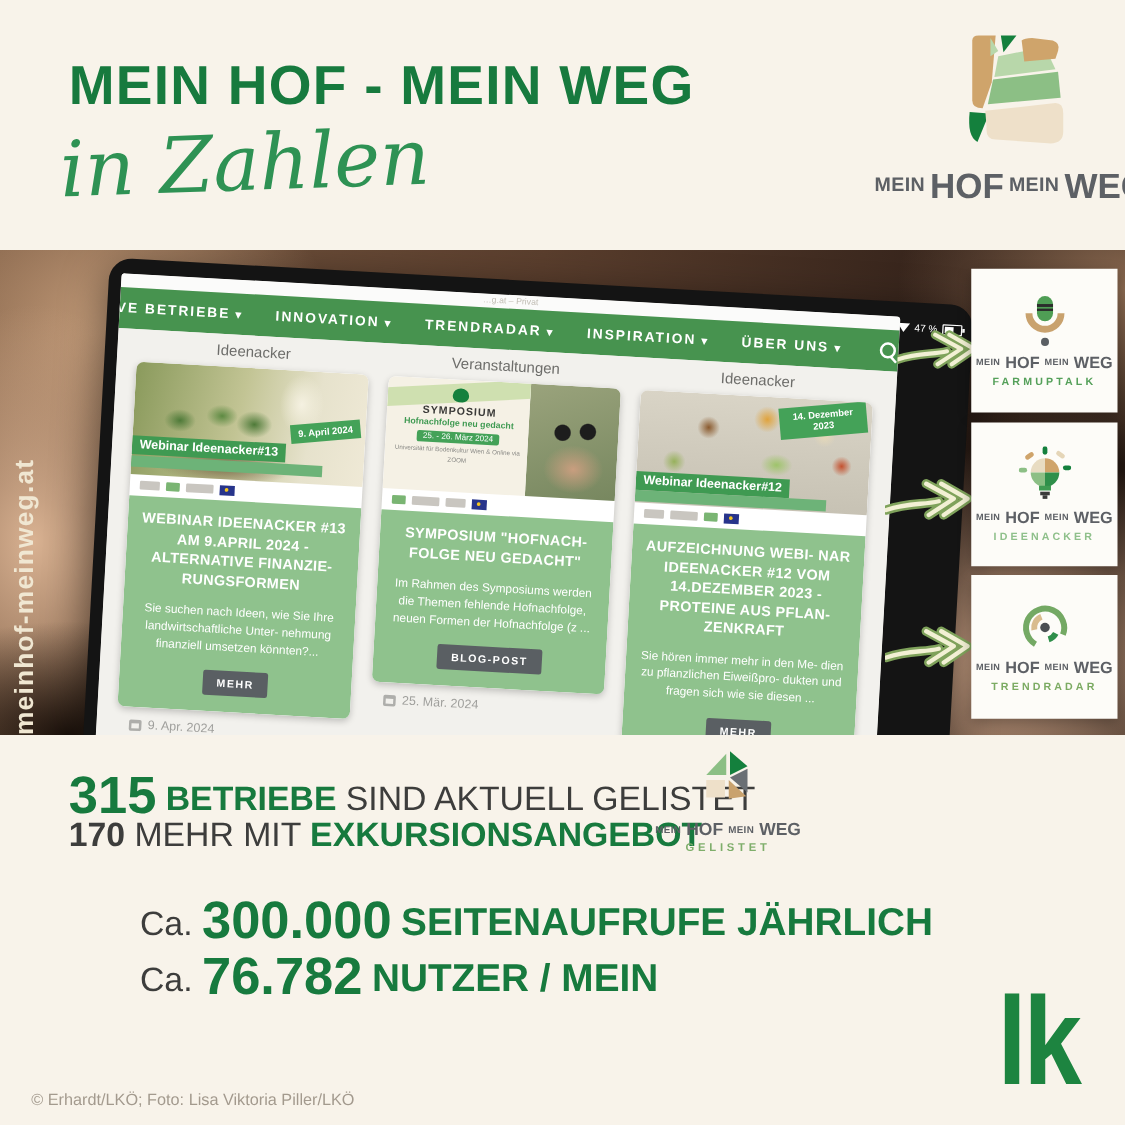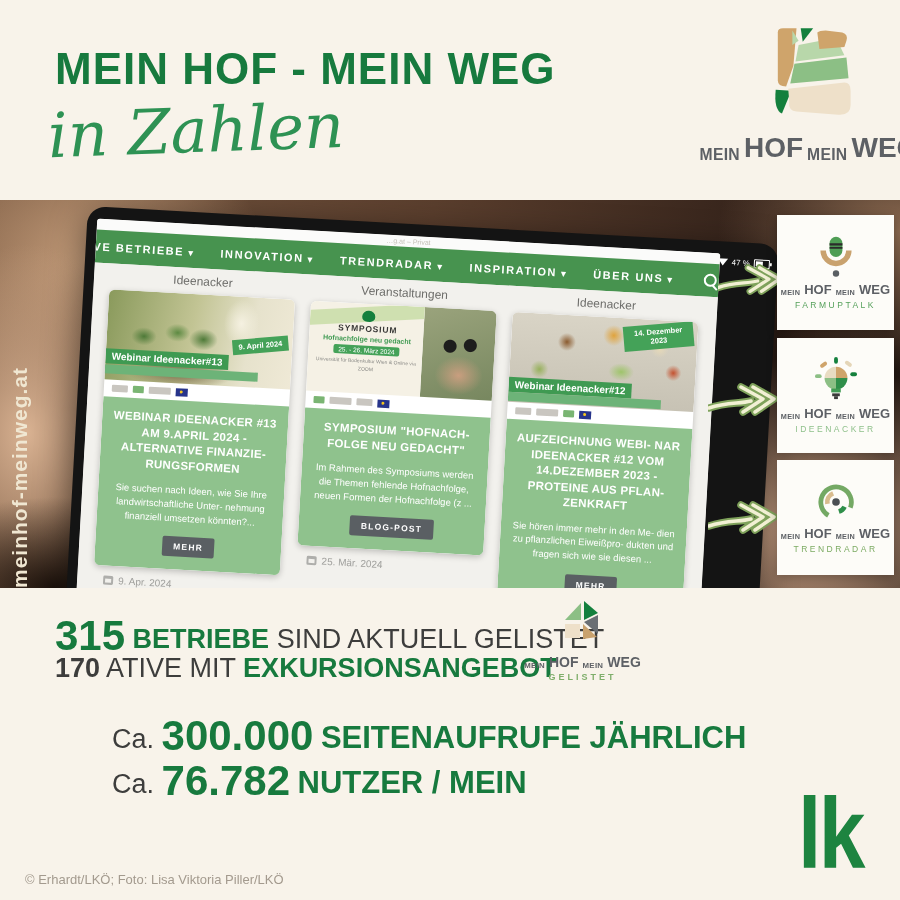--- a/index.html
+++ b/index.html
@@ -5,21 +5,21 @@
   html,body{margin:0;padding:0;}
   body{width:900px;height:900px;position:relative;overflow:hidden;
        background:#f8f3ea;font-family:"Liberation Sans",sans-serif;}
 
   
   .h-title{position:absolute;left:55px;top:44px;font-size:44px;font-weight:bold;
            color:#177a3e;letter-spacing:1px;}
   .h-script{position:absolute;left:48px;top:94px;font-family:"DejaVu Serif",serif;
             font-style:italic;font-size:62px;color:#2e9254;transform:rotate(-2deg);}
   .main-logo{position:absolute;left:718px;top:24px;width:182px;text-align:center;}
-  .brand{display:flex;align-items:flex-end;justify-content:center;gap:4px;
+  .brand{display:flex;align-items:center;justify-content:center;gap:4px;
          color:#5d6065;font-weight:bold;white-space:nowrap;}
   .brand .sm{font-size:0.56em;letter-spacing:0.3px;}
   .main-logo .brand{font-size:28px;margin-top:8px;}
 
   
   .photo{position:absolute;left:0;top:200px;width:900px;height:388px;overflow:hidden;
     background-color:#53392b;
     background-image:
       radial-gradient(230px 130px at 6% 100%, #1c120c 0%, rgba(28,18,12,0) 70%),
       radial-gradient(180px 270px at 3% 60%, #d9b292 0%, rgba(217,178,146,0) 70%),
@@ -117,21 +117,21 @@
       radial-gradient(10px 10px at 66% 40%, #1d1d1d 60%, rgba(0,0,0,0) 70%),
       radial-gradient(30px 24px at 52% 74%, #c99e7f 0%, rgba(201,158,127,0) 80%),
       linear-gradient(160deg,#9aa37c,#77875f);}
 
   
   .channel{position:absolute;left:777px;width:117px;height:115px;background:#fdfcf8;
            box-shadow:0 3px 10px rgba(0,0,0,.3);display:flex;flex-direction:column;
            align-items:center;justify-content:center;gap:3px;z-index:6;}
   .ch1{top:215px}.ch2{top:338px}.ch3{top:460px}
   .channel .brand{font-size:13px;}
-  .ch-sub{font-size:8.5px;font-weight:normal;letter-spacing:2.5px;}
+  .ch-sub{font-size:8.5px;font-weight:bold;letter-spacing:2.5px;}
   .sub1{color:#55a05a}.sub2{color:#8fc08b}.sub3{color:#7cab63}
   .arrow{position:absolute;z-index:5;}
   .ar1{left:718px;top:258px}.ar2{left:708px;top:378px}.ar3{left:708px;top:496px}
 
   
   .vurl{position:absolute;left:8px;top:328px;height:260px;writing-mode:vertical-rl;
         transform:rotate(180deg);font-size:21px;font-weight:bold;color:#f0e7d2;
         letter-spacing:1px;z-index:6;}
 
   
@@ -355,21 +355,21 @@
   <div class="ch-sub sub3">TRENDRADAR</div>
 </div>
 
 <div class="stat line1">
   <span class="s-big">315</span>
   <span class="g s-md">BETRIEBE</span>
   <span class="s-md">SIND AKTUELL GELISTET</span>
 </div>
 <div class="stat line2">
   <span class="dkb">170</span>
-  <span>ATIVE MIT</span>
+  <span>MEHR MIT</span>
   <span class="g">EXKURSIONSANGEBOT</span>
 </div>
 
 <div class="betrieb">
   <svg width="64" height="50" viewBox="0 0 64 50">
     <polygon points="14,22 30,5 30,22" fill="#8cbf85"></polygon>
     <polygon points="33,3 47,15 33,22" fill="#14803d"></polygon>
     <polygon points="47,17 47,36 33,24" fill="#6a6f74"></polygon>
     <rect x="14" y="26" width="15" height="14" fill="#eee0c9"></rect>
     <polygon points="32,26 46,39 32,41" fill="#c9a26e"></polygon>

